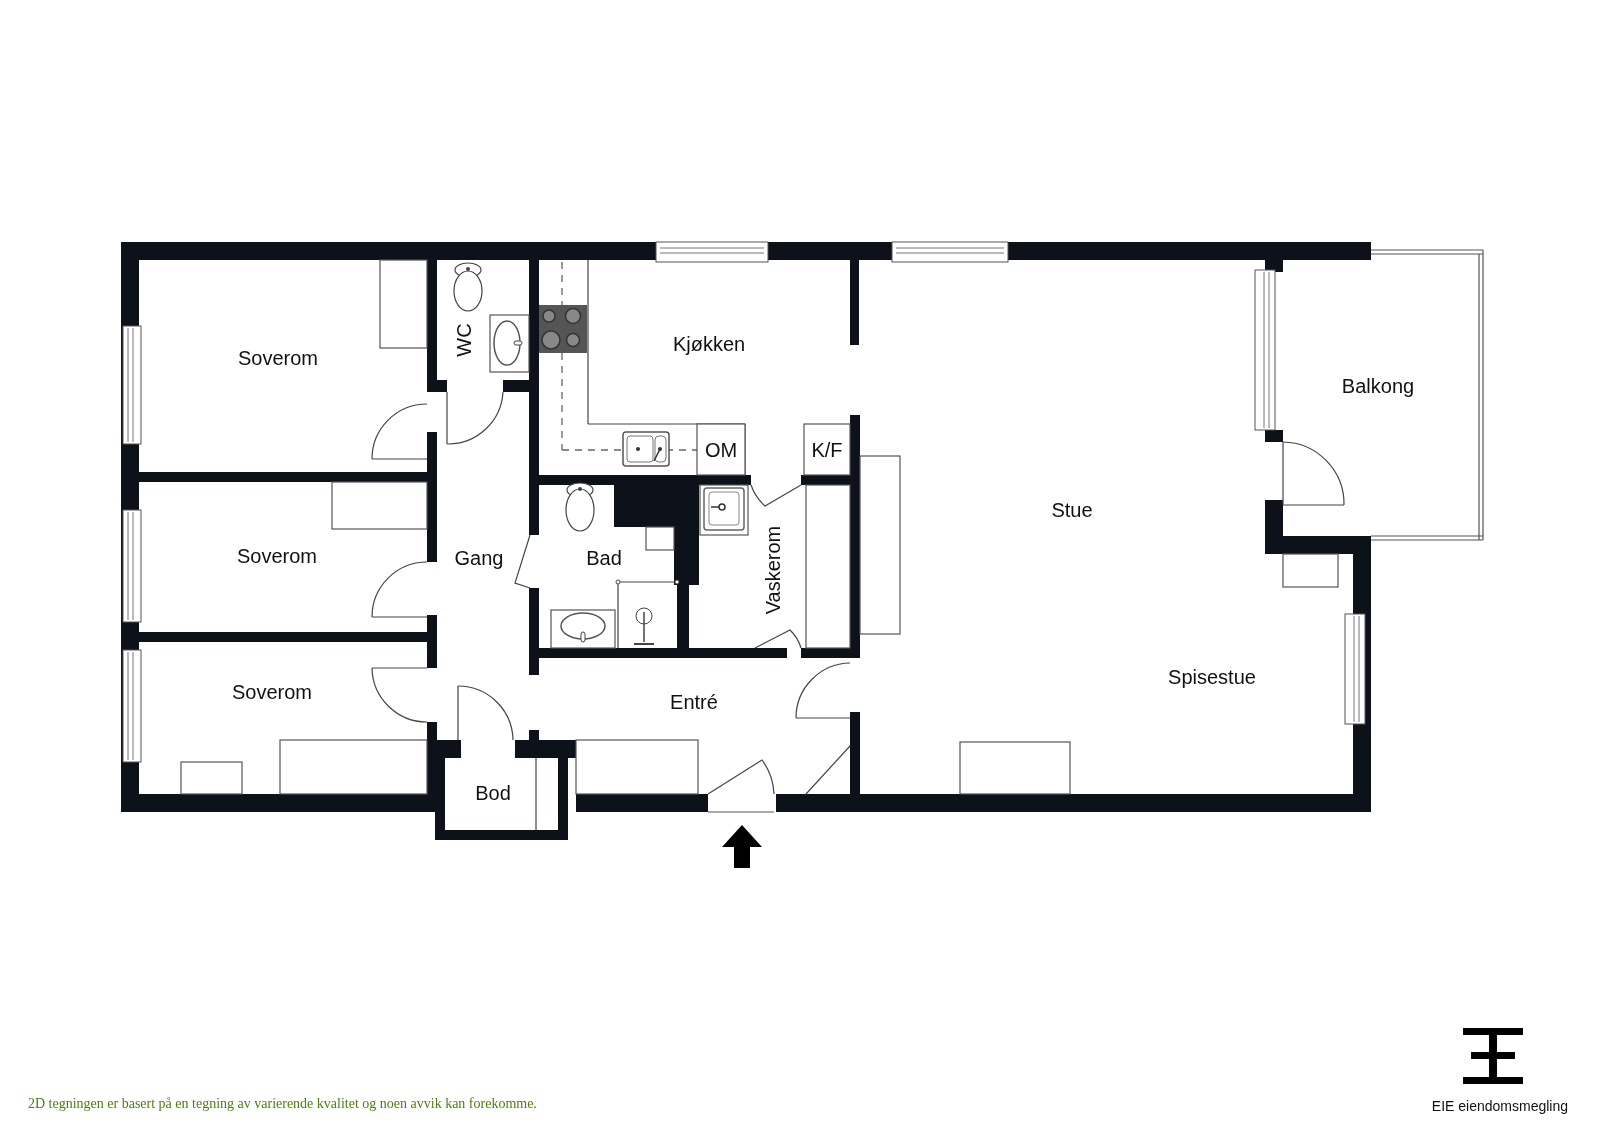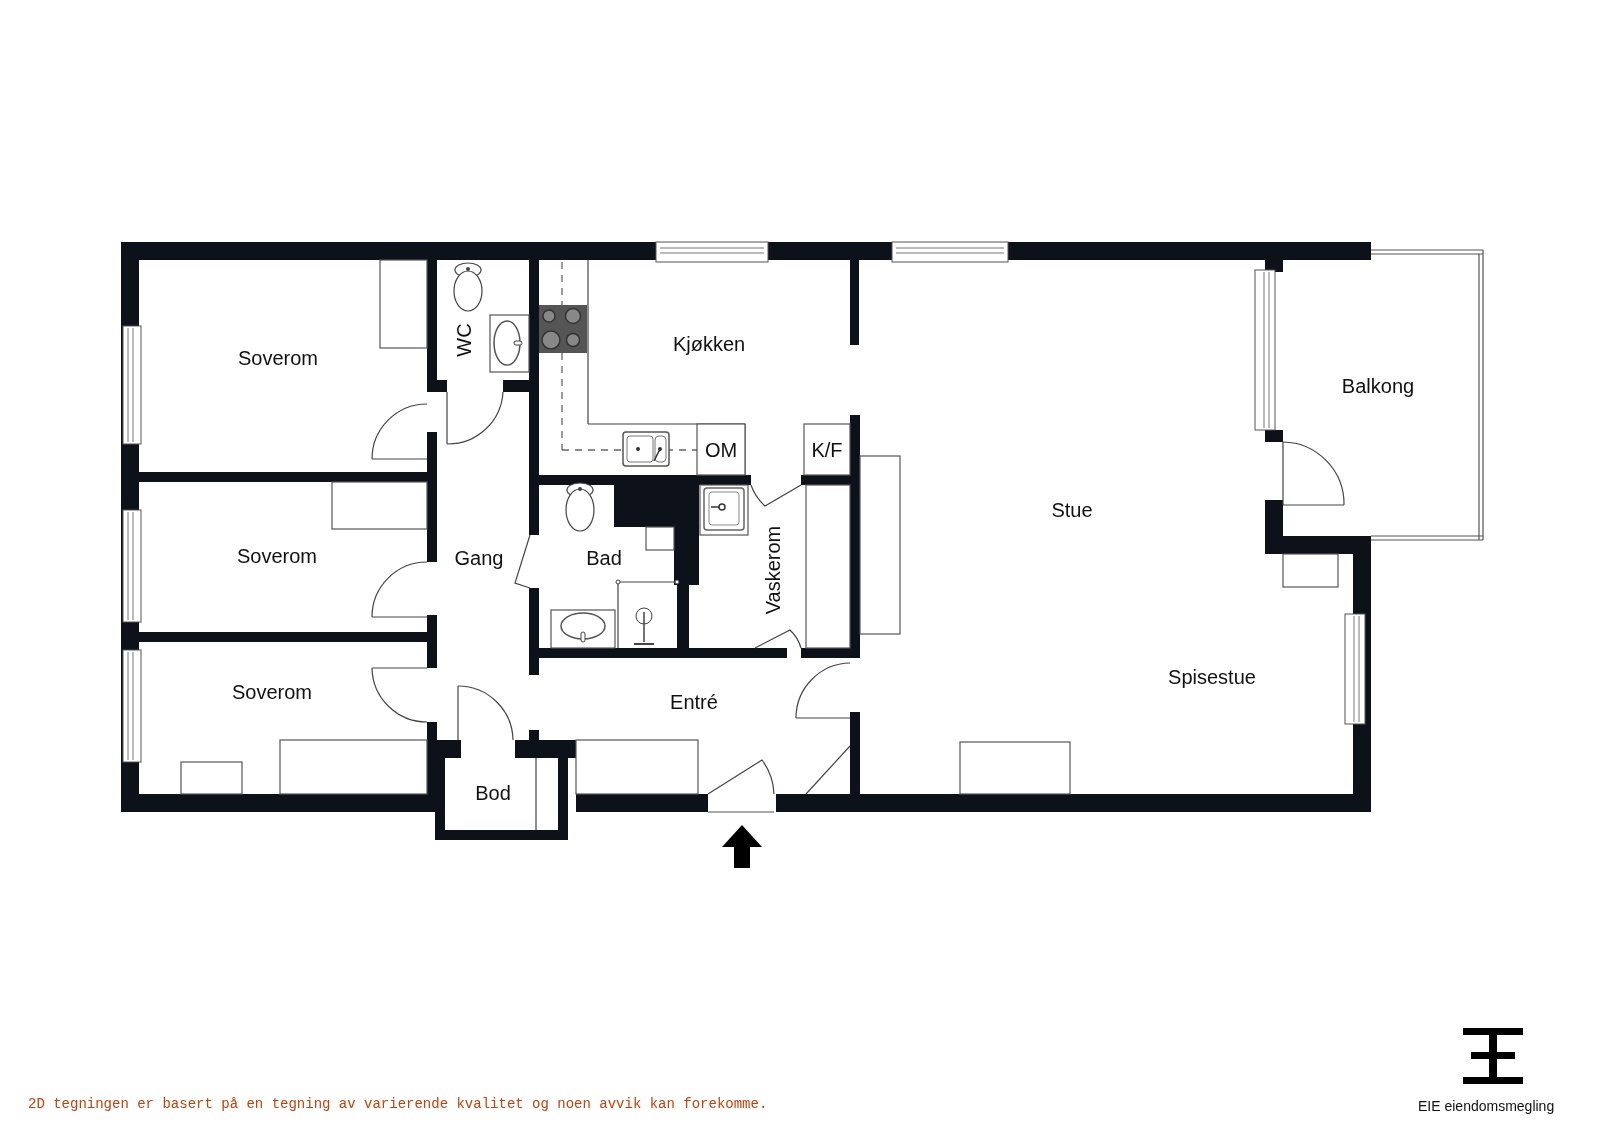--- a/index.html
+++ b/index.html
@@ -6,22 +6,22 @@
   body { width: 1600px; height: 1132px; position: relative; overflow: hidden; font-family: "Liberation Sans", sans-serif; }
   #plan { position: absolute; left: 0; top: 0; width: 1600px; height: 1132px; }
   .wall { fill: #0d1119; }
   .fix { fill: #ffffff; stroke: #555; stroke-width: 1.2; }
   .thin { fill: none; stroke: #444; stroke-width: 1.2; }
   .dash { fill: none; stroke: #666; stroke-width: 1.3; stroke-dasharray: 7 6; }
   .win { fill: #ffffff; stroke: #555; stroke-width: 1; }
   .winline { stroke: #777; stroke-width: 1; }
   .label { font-family: "Liberation Sans", sans-serif; font-size: 20px; fill: #111; }
   .label-sm { font-family: "Liberation Sans", sans-serif; font-size: 20px; fill: #111; }
-  .footer-note { position: absolute; left: 28px; top: 1096px; font-size: 14px; color: #c2410c; font-family: Liberation Mono, monospace; }
-  .brand { position: absolute; left: 1418px; top: 1028px; width: 150px; text-align: left; }
+  .footer-note { position: absolute; left: 28px; top: 1096px; font-size: 14px; color: #4d7c0f; font-family: Liberation Serif, serif; }
+  .brand { position: absolute; left: 1418px; top: 1028px; width: 150px; text-align: right; }
   .brand-logo { width: 60px; height: 56px; margin: 0 auto; position: relative; }
   .brand-logo .bar { position: absolute; background: #000; }
   .brand-name { font-size: 14px; color: #111; margin-top: 14px; font-family: "Liberation Sans", sans-serif; white-space: nowrap; }
 </style>
 </head>
 <body>
 
 <svg id="plan" viewBox="0 0 1600 1132" xmlns="http://www.w3.org/2000/svg">
 
   <g>

